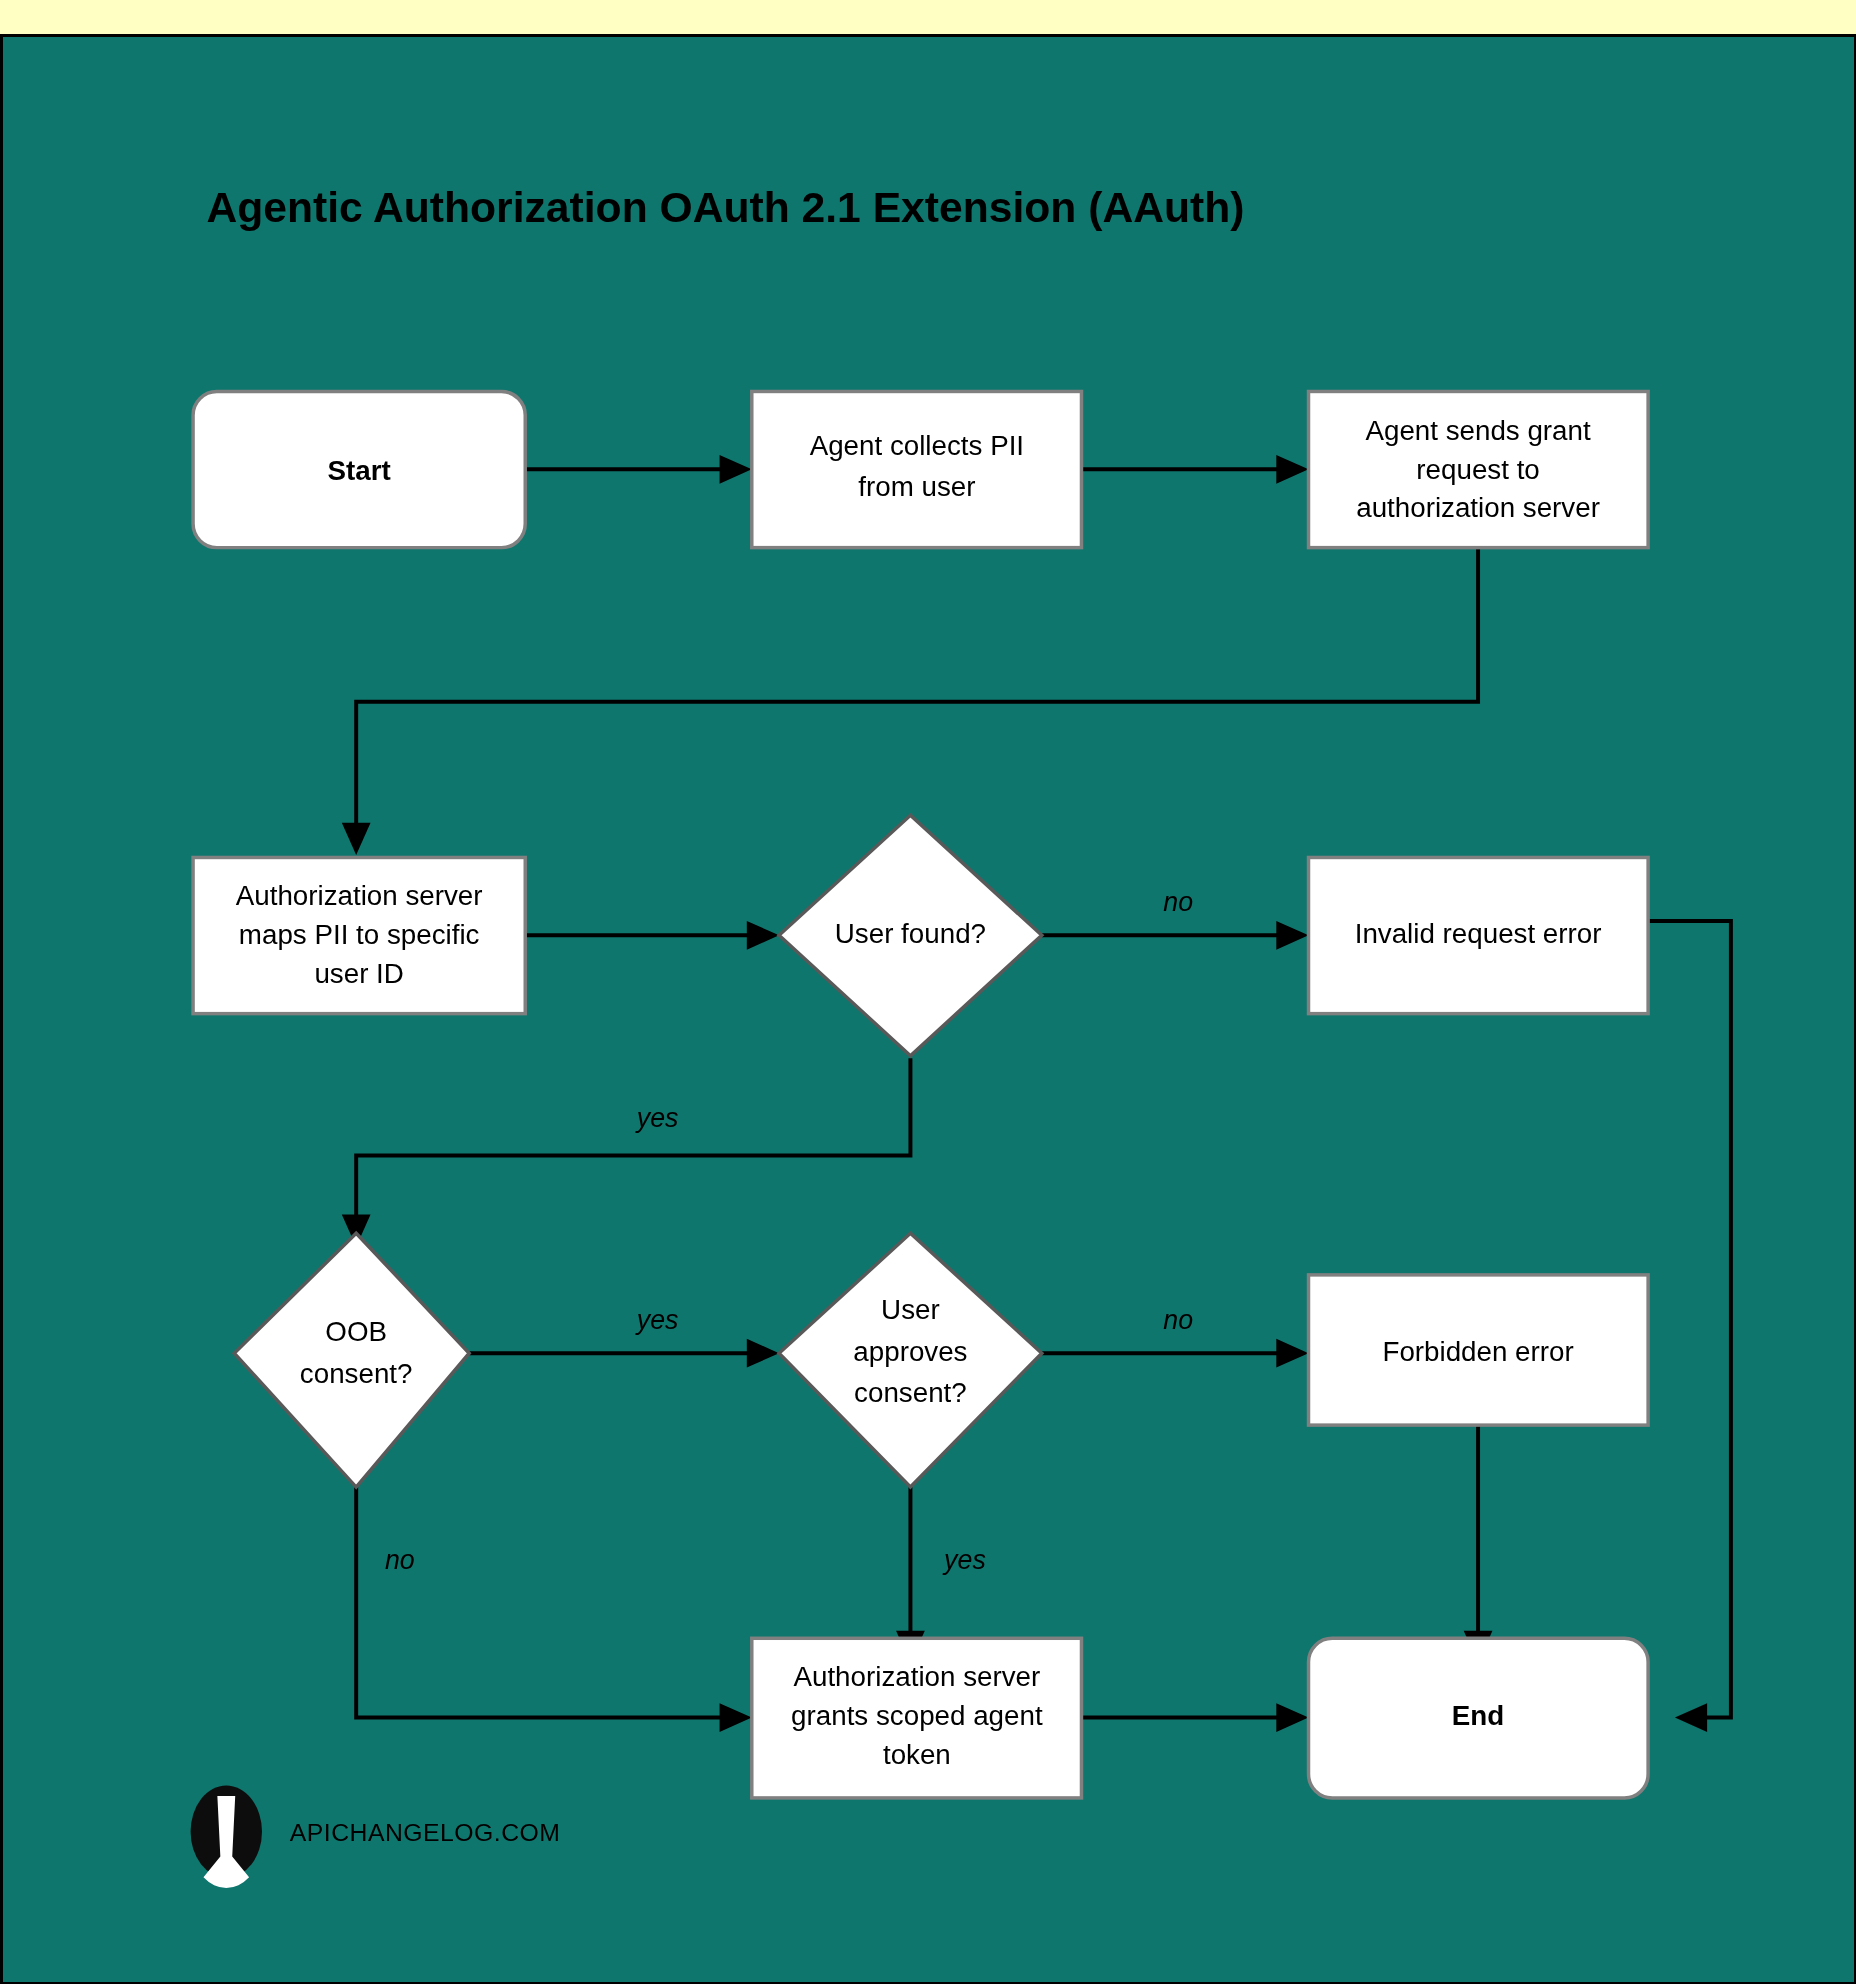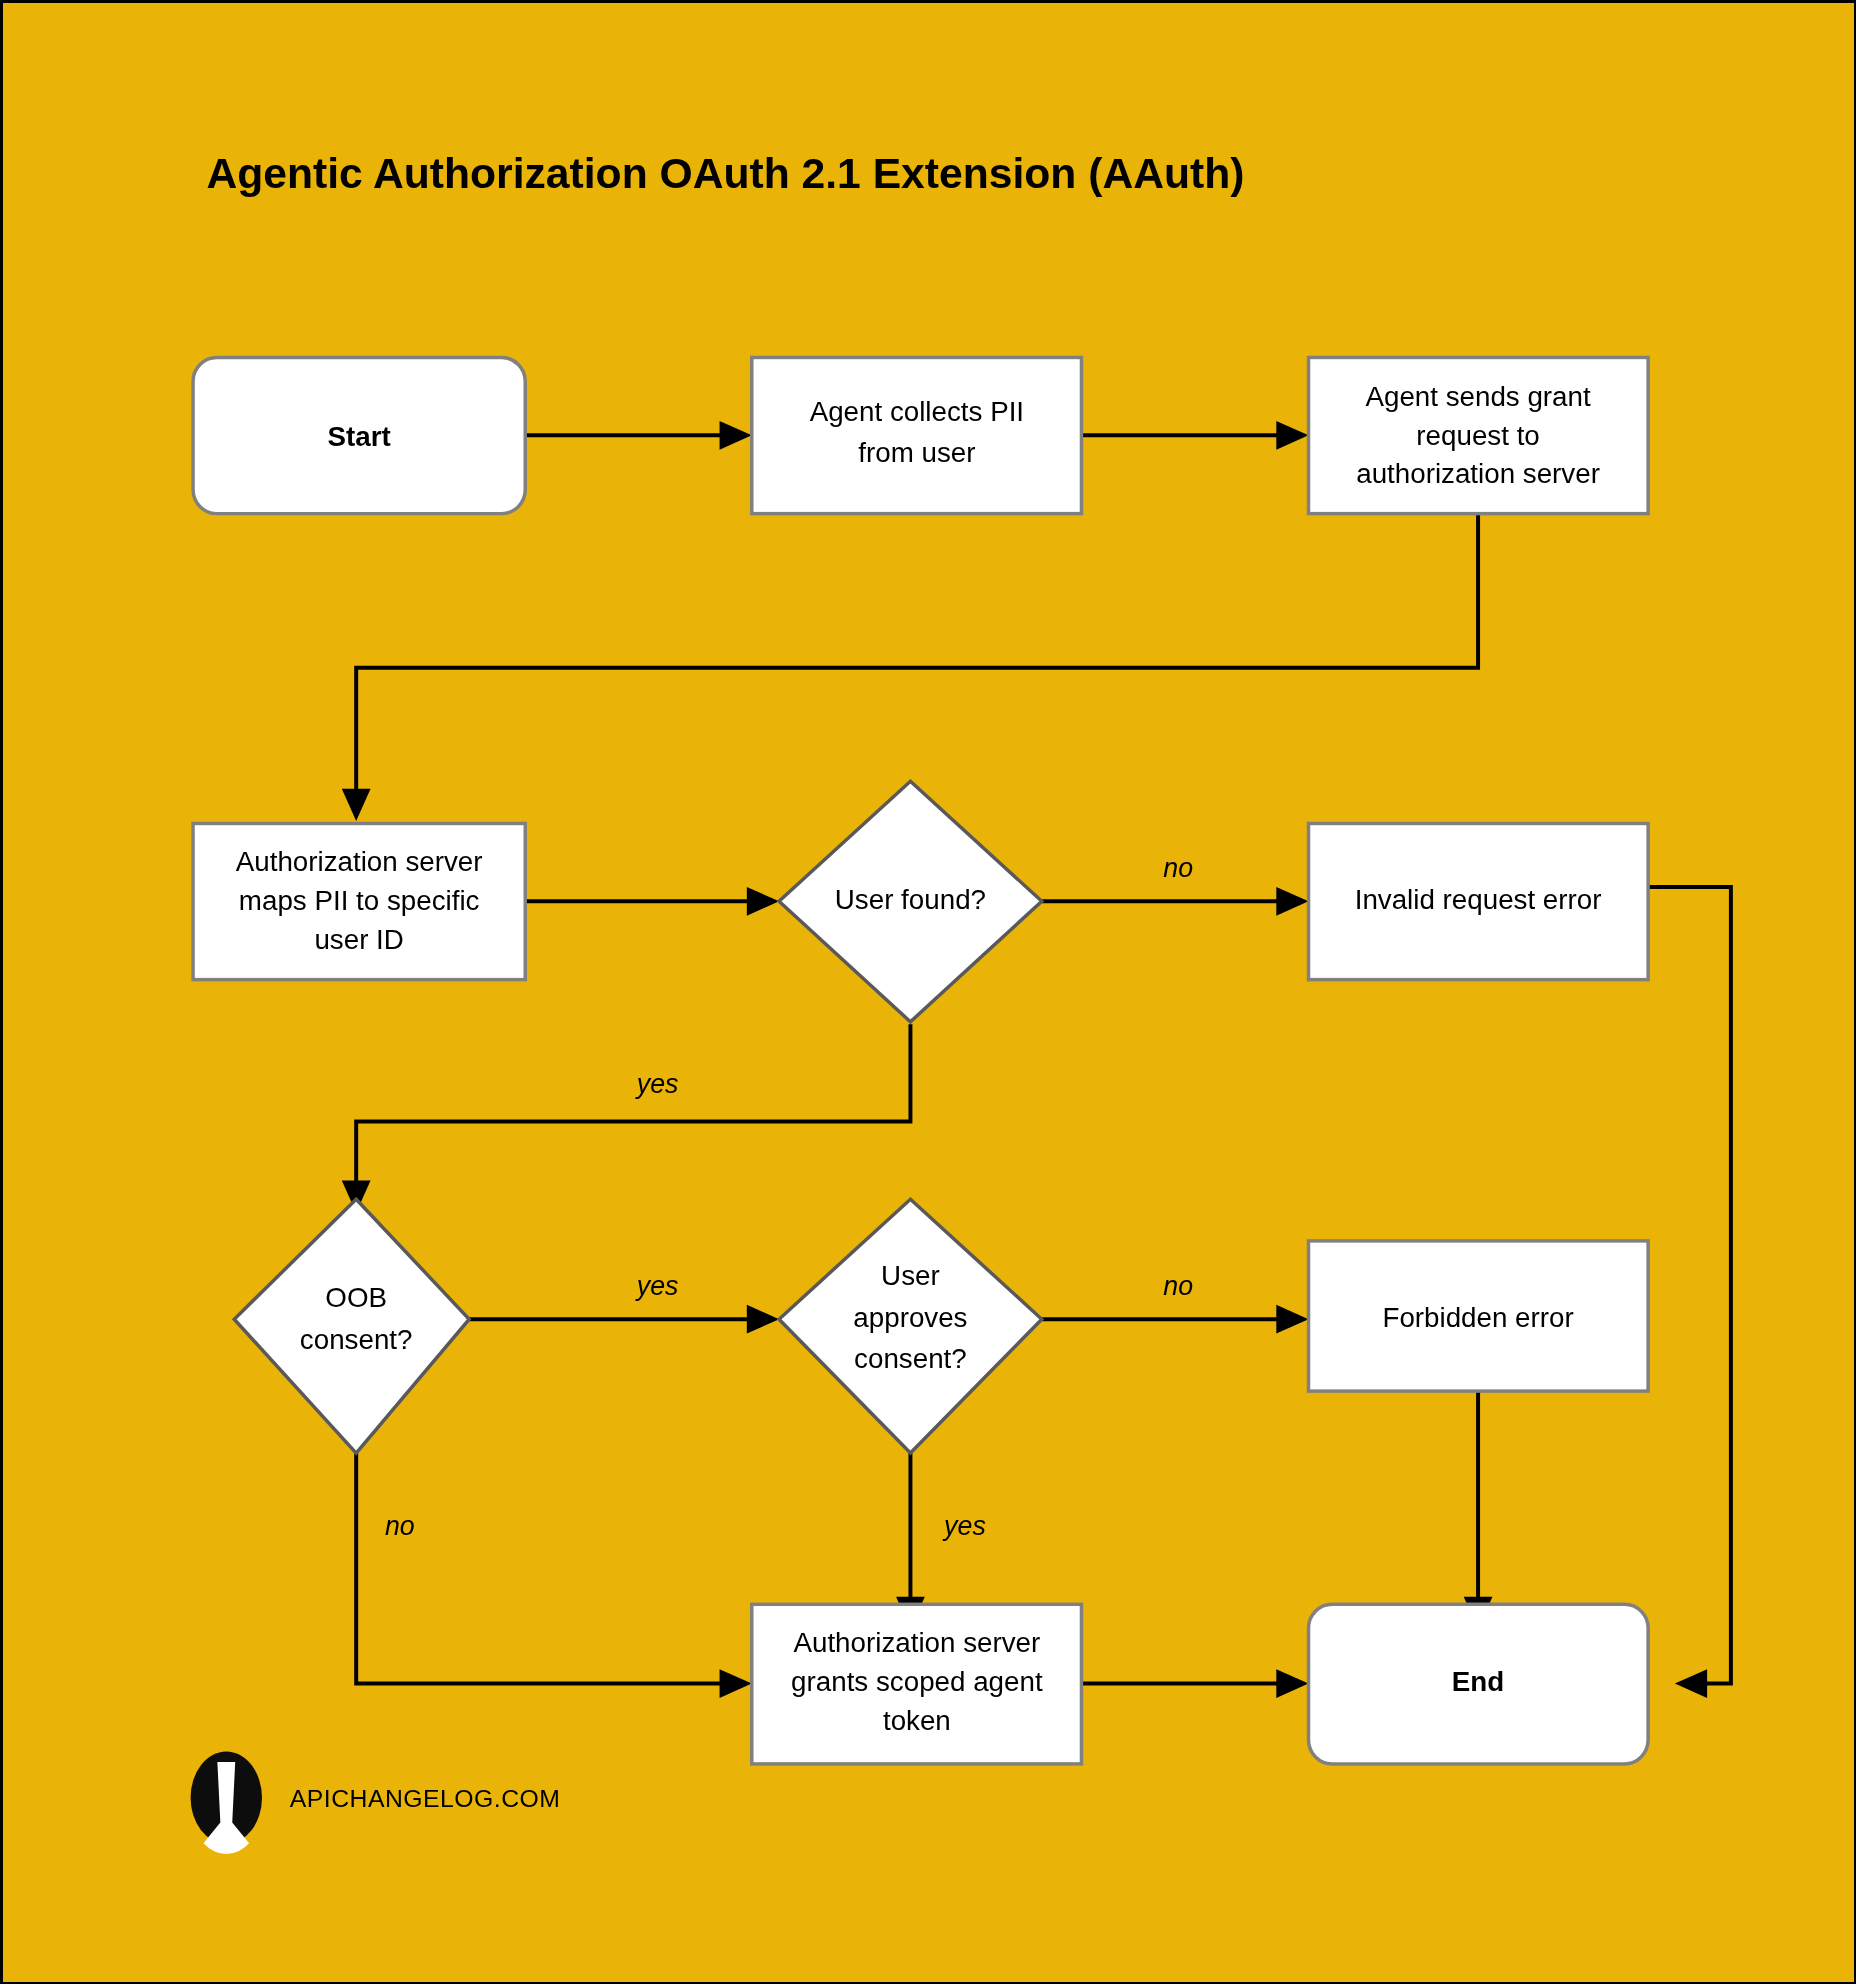--- a/index.html
+++ b/index.html
@@ -10,23 +10,24 @@
   body {
     width: 1857px;
     height: 1985px;
     font-family: "Liberation Sans", sans-serif;
     position: relative;
     overflow: hidden;
   }
   #canvas-frame {
     position: absolute;
     inset: 0;
-    background: #eab308;
+    background: #0f766e;
     border: 3px solid #000000;
     box-sizing: border-box;
+    margin-top: 34px;
   }
   svg.flow {
     position: absolute;
     top: 0;
     left: 0;
     width: 1857px;
     height: 1985px;
     display: block;
   }
   .node-rect {

